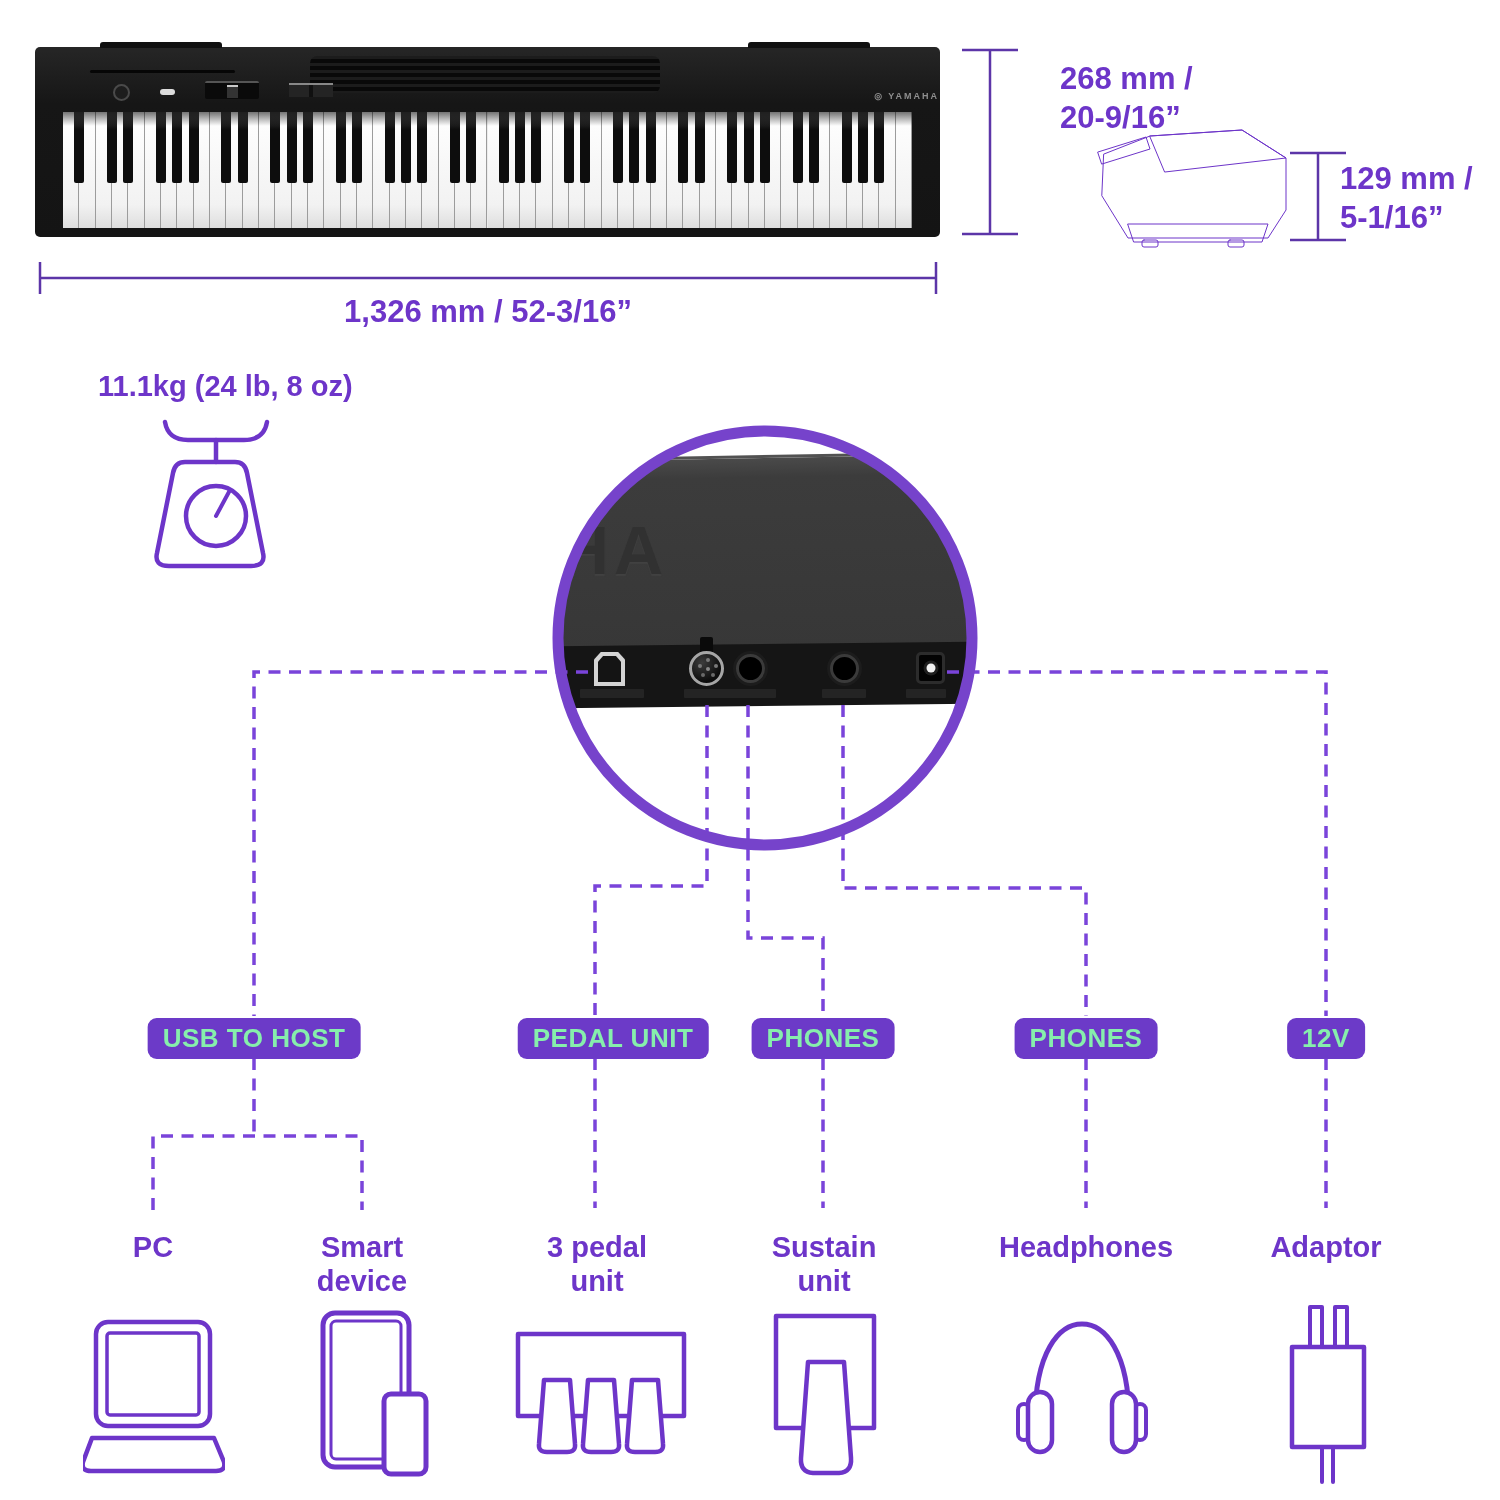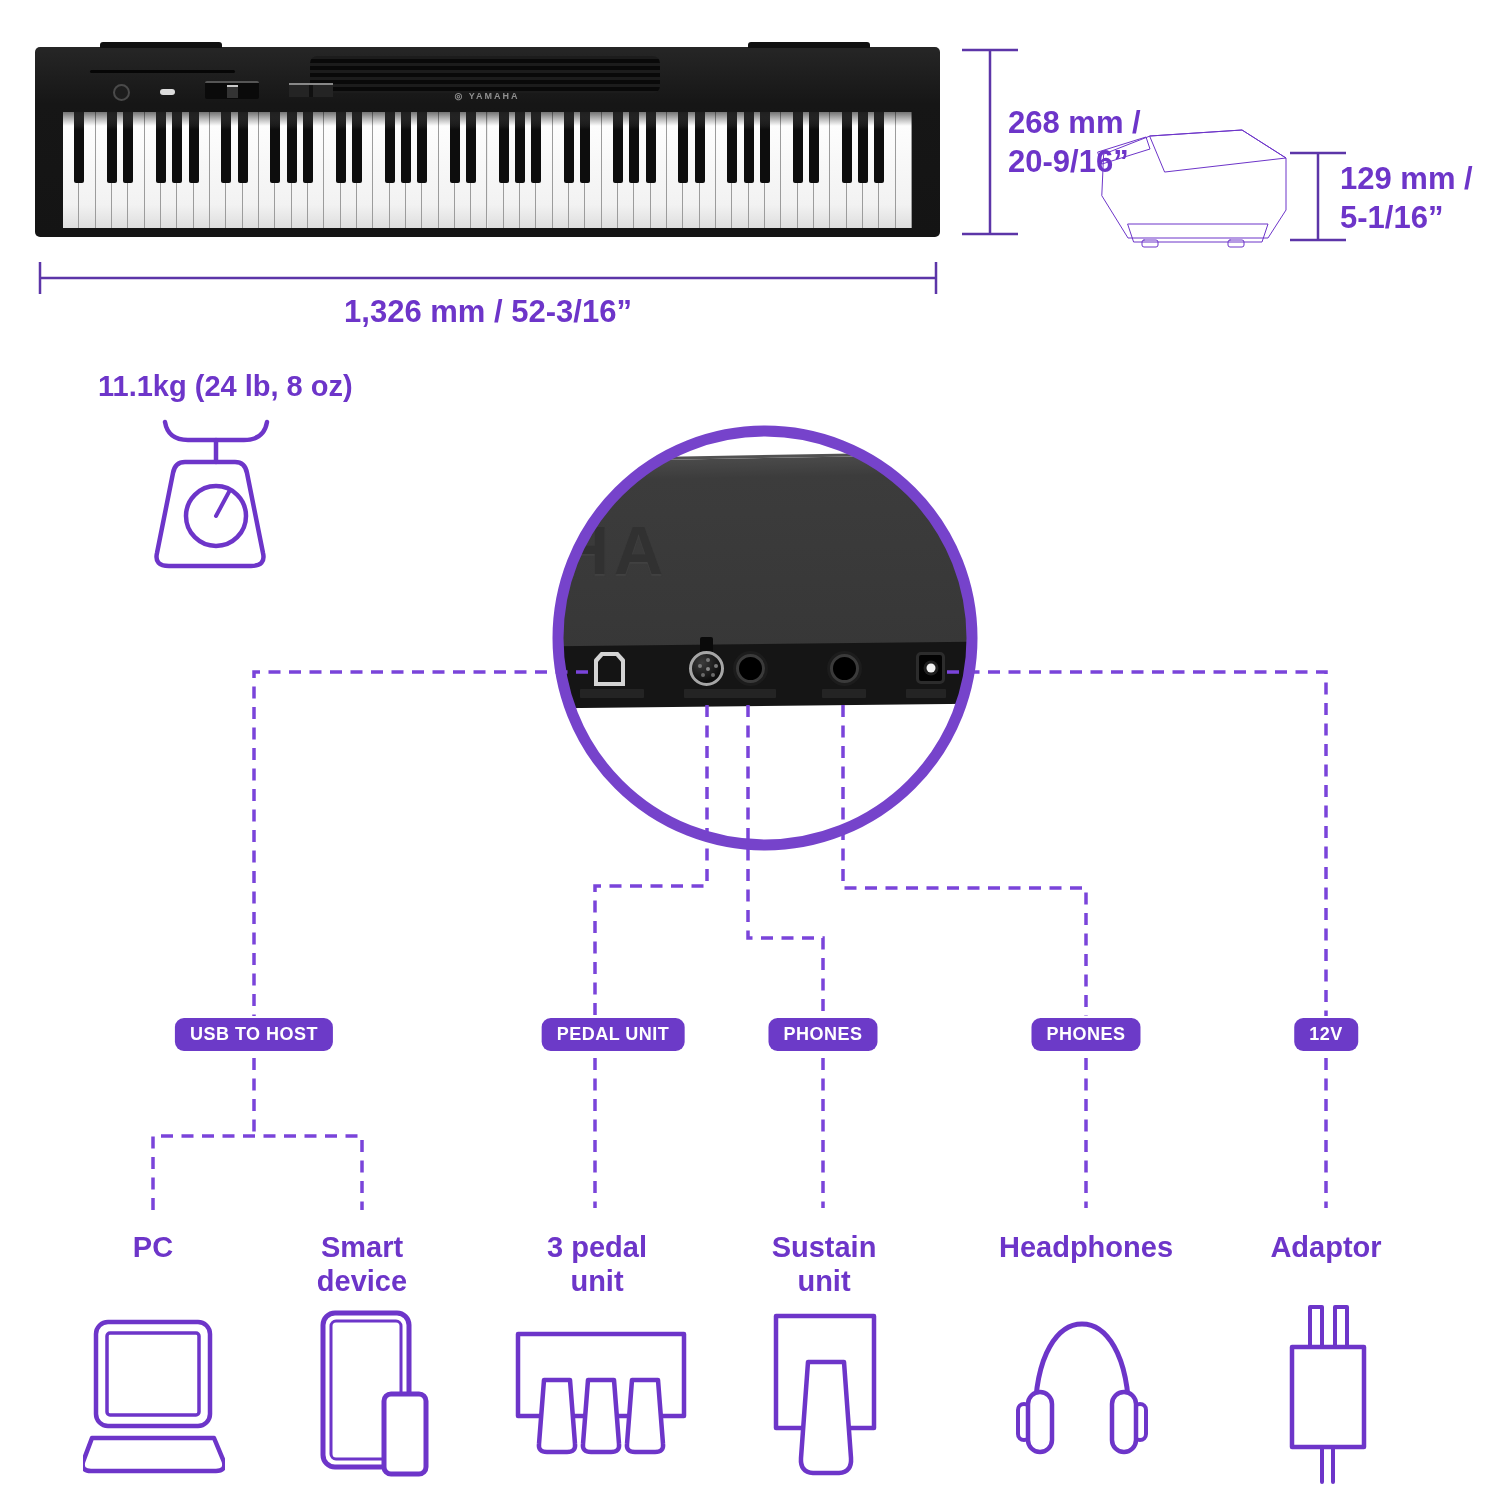--- a/index.html
+++ b/index.html
@@ -4,21 +4,21 @@
 <style>
   html,body{margin:0;padding:0;background:#fff;}
   #canvas{position:relative;width:1500px;height:1500px;background:#fff;overflow:hidden;
           font-family:"Liberation Sans",sans-serif;}
   
   #piano{position:absolute;left:35px;top:47px;width:905px;height:190px;
          background:linear-gradient(#262626,#161616 30%,#141414);border-radius:5px;z-index:1;}
   .pfoot{position:absolute;top:-5px;height:6px;width:122px;background:#101010;border-radius:3px 3px 0 0;}
   #grille{position:absolute;left:275px;top:9px;width:350px;height:37px;border-radius:7px;
           background:repeating-linear-gradient(180deg,#1c1c1c 0 3px,#090909 3px 7px);}
-  #plogo{position:absolute;left:0;right:1px;top:44px;text-align:center;color:#8f8f8f;
+  #plogo{position:absolute;left:0;right:1px;top:44px;text-align:right;color:#8f8f8f;
          font-size:9px;letter-spacing:2px;font-weight:bold;}
   #pgroove{position:absolute;left:55px;top:23px;width:145px;height:3px;background:#060606;border-radius:2px;}
   #ppower{position:absolute;left:78px;top:37px;width:13px;height:13px;border-radius:50%;
           background:#1d1d1d;border:2px solid #4a4a4a;}
   #pled{position:absolute;left:125px;top:42px;width:15px;height:6px;border-radius:3px;background:#dcdcdc;}
   #pslider{position:absolute;left:170px;top:34px;width:54px;height:16px;background:#0a0a0a;border-radius:2px;border-top:2px solid #555;}
   #pslider .knob{position:absolute;left:22px;top:2px;width:11px;height:11px;background:#333;border-top:2px solid #c9c9c9;}
   #pbtns{position:absolute;left:254px;top:36px;width:44px;height:12px;border-top:2px solid #888;
          background:linear-gradient(90deg,#242424 0 45%,#101010 45% 55%,#242424 55%);}
   #keybed{position:absolute;left:28px;top:65px;width:849px;height:116px;background:#ececec;overflow:hidden;}
@@ -52,26 +52,26 @@
            border:3px solid #2c2c2c;}
   #dc-port .dot{position:absolute;left:50%;top:50%;width:9px;height:9px;border-radius:50%;background:#f2f2f2;
            transform:translate(-50%,-50%);box-shadow:0 0 0 3px #1f1f1f;}
   
   #overlay{position:absolute;left:0;top:0;z-index:5;pointer-events:none;}
   .dash{stroke:#7a44da;stroke-width:3.5;fill:none;stroke-dasharray:12 8.5;}
   .dim{stroke:#5c35a8;stroke-width:2.5;fill:none;}
   #ring{stroke:#7643cb;stroke-width:11;fill:none;}
   
   .ptext{position:absolute;color:#6d35c9;font-weight:bold;z-index:4;}
-  #height-label{left:1008px;top:60px;font-size:31px;line-height:1.25;margin-top:44px;}
+  #height-label{left:1060px;top:60px;font-size:31px;line-height:1.25;}
   #depth-label{left:1340px;top:160px;font-size:31px;line-height:1.25;}
   #width-label{left:488px;top:294px;transform:translateX(-50%);font-size:31px;white-space:nowrap;}
   #weight-label{left:98px;top:370px;font-size:29px;white-space:nowrap;}
-  .chip{position:absolute;top:1018px;transform:translateX(-50%);background:#6c3ac8;color:#ffffff;
-        font-weight:bold;font-size:18px;line-height:1;padding:7px 15px 8px;border-radius:9px;
+  .chip{position:absolute;top:1018px;transform:translateX(-50%);background:#6c3ac8;color:#86efac;
+        font-weight:bold;font-size:26px;line-height:1;padding:7px 15px 8px;border-radius:9px;
         letter-spacing:.5px;z-index:6;white-space:nowrap;}
   .devlabel{position:absolute;top:1230px;transform:translateX(-50%);color:#6d35c9;font-weight:bold;
         font-size:29px;line-height:1.18;text-align:center;z-index:4;}
   .icon-svg{position:absolute;z-index:4;}
   .icon-svg *{stroke:#6d35c9;stroke-linejoin:round;stroke-linecap:round;fill:none;}
   .icon-svg .fillw{fill:#fff;}
 </style>
 </head>
 <body>
 

